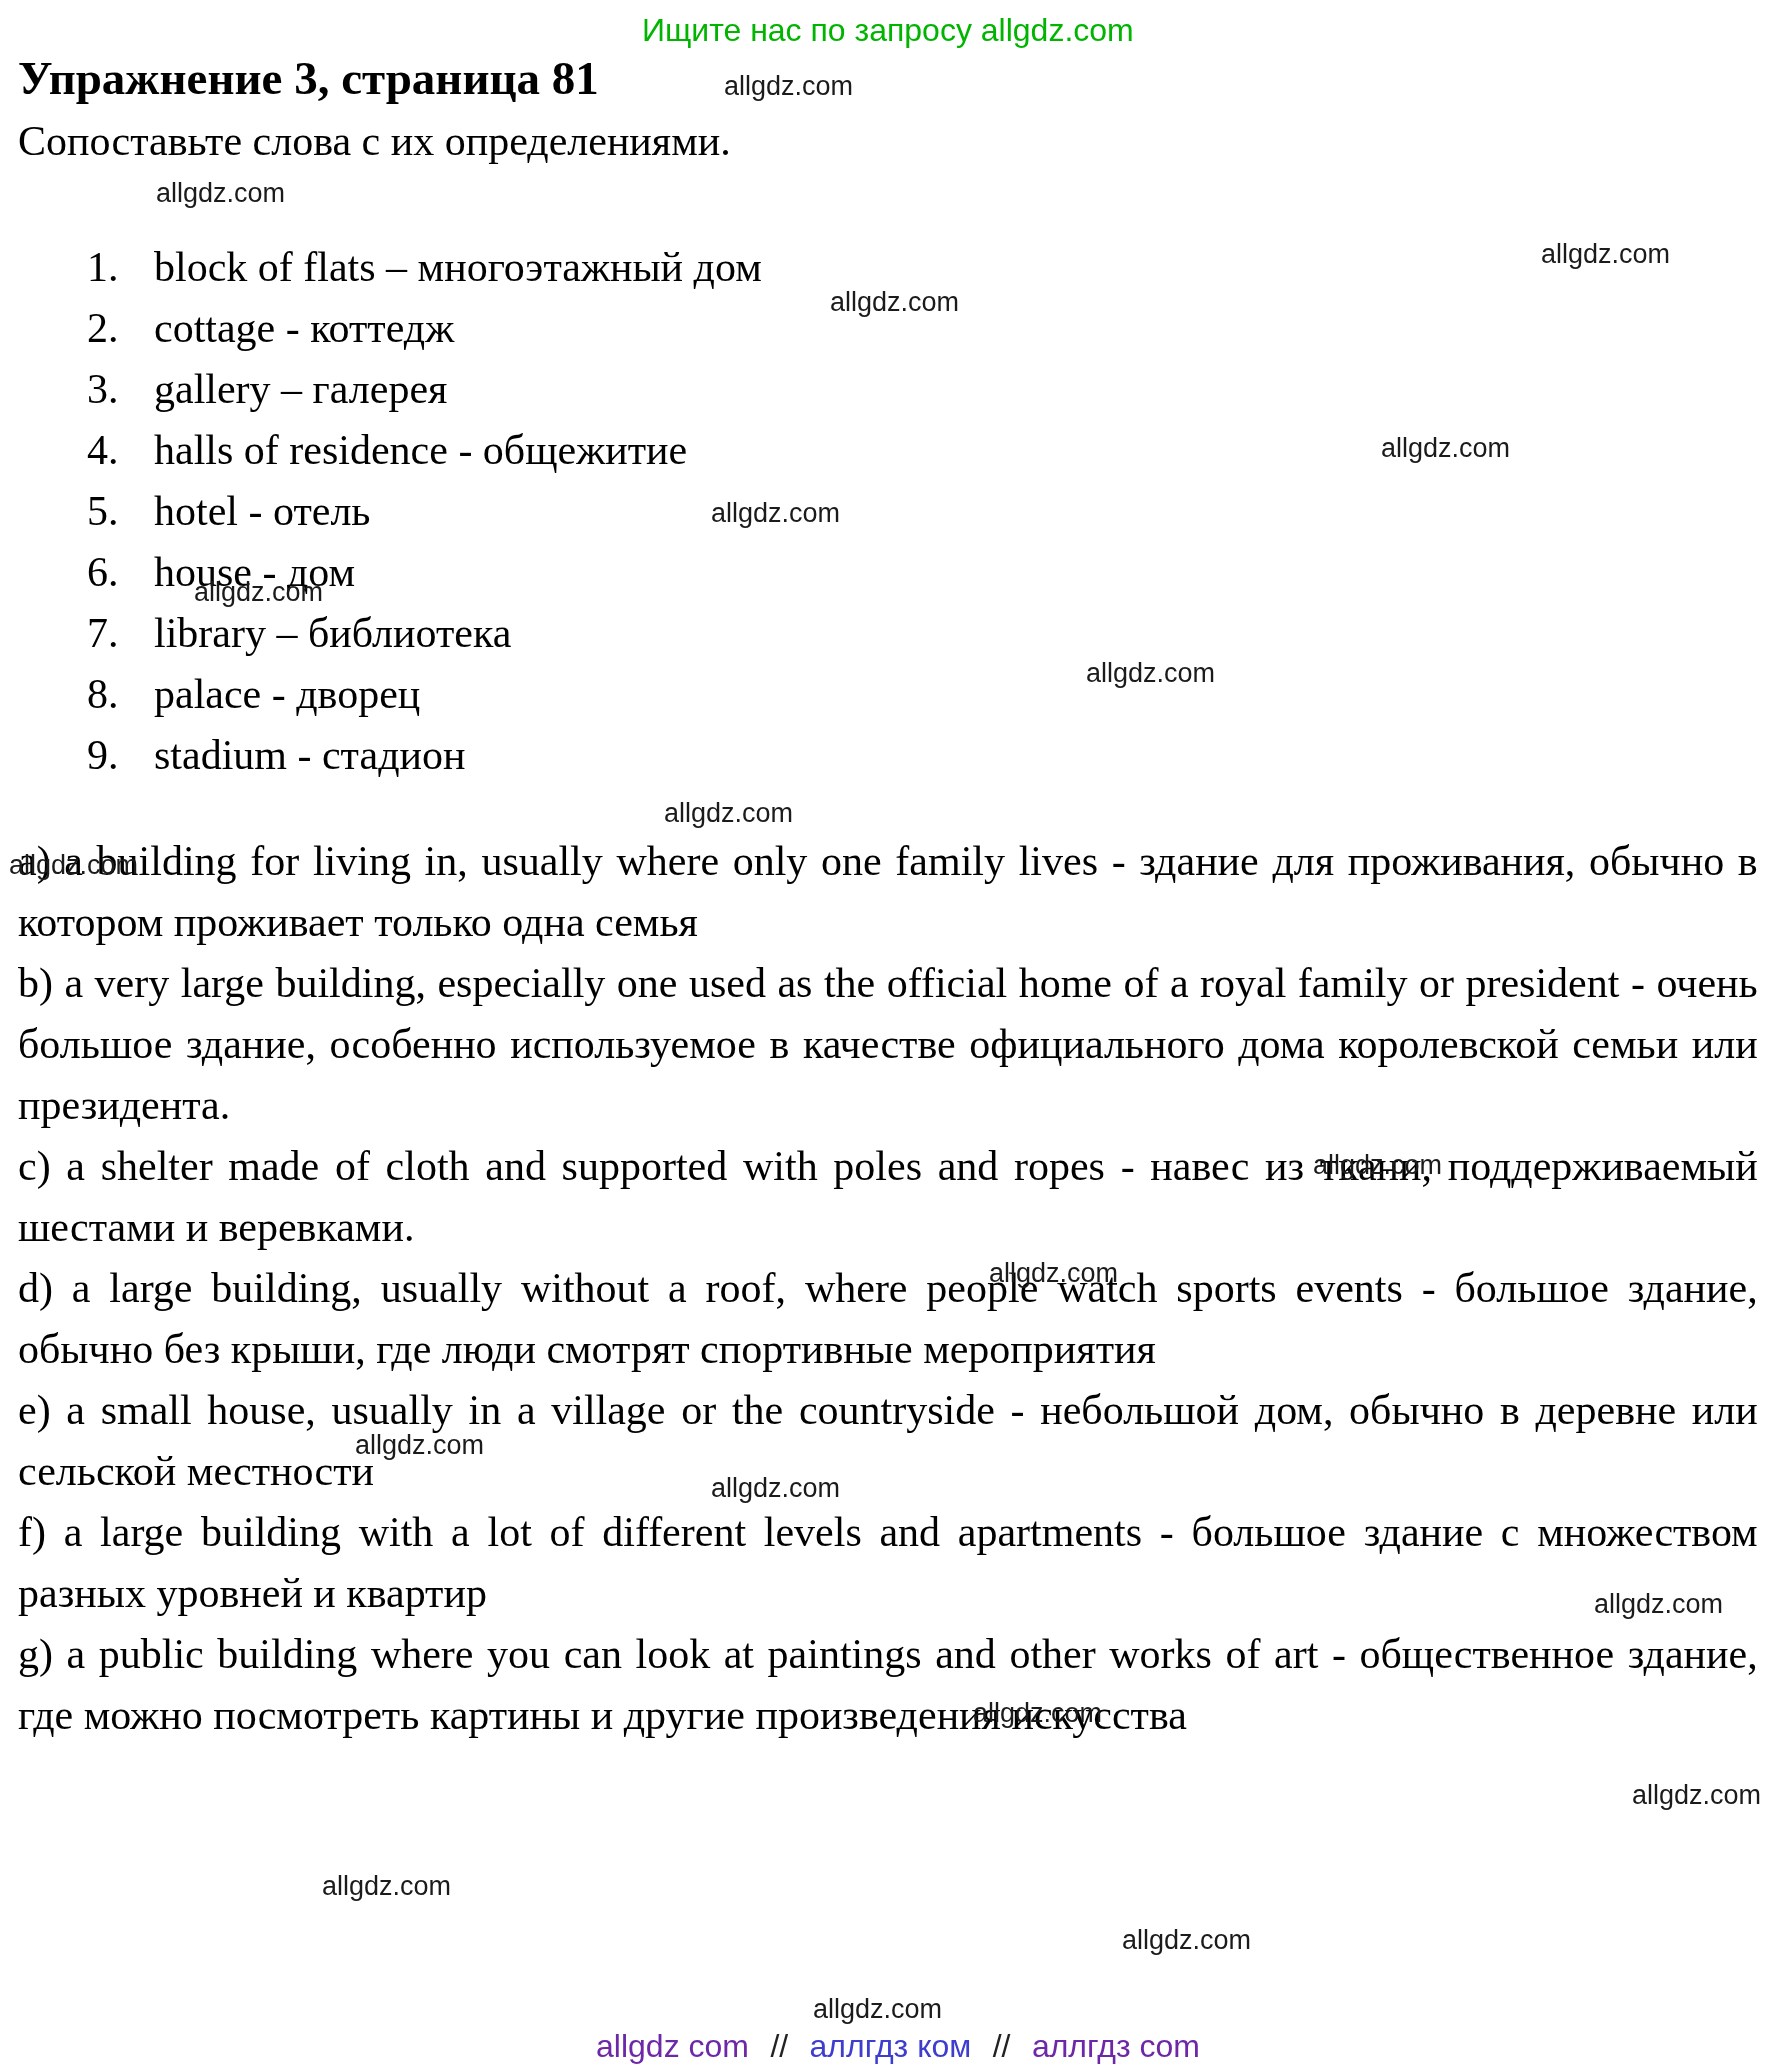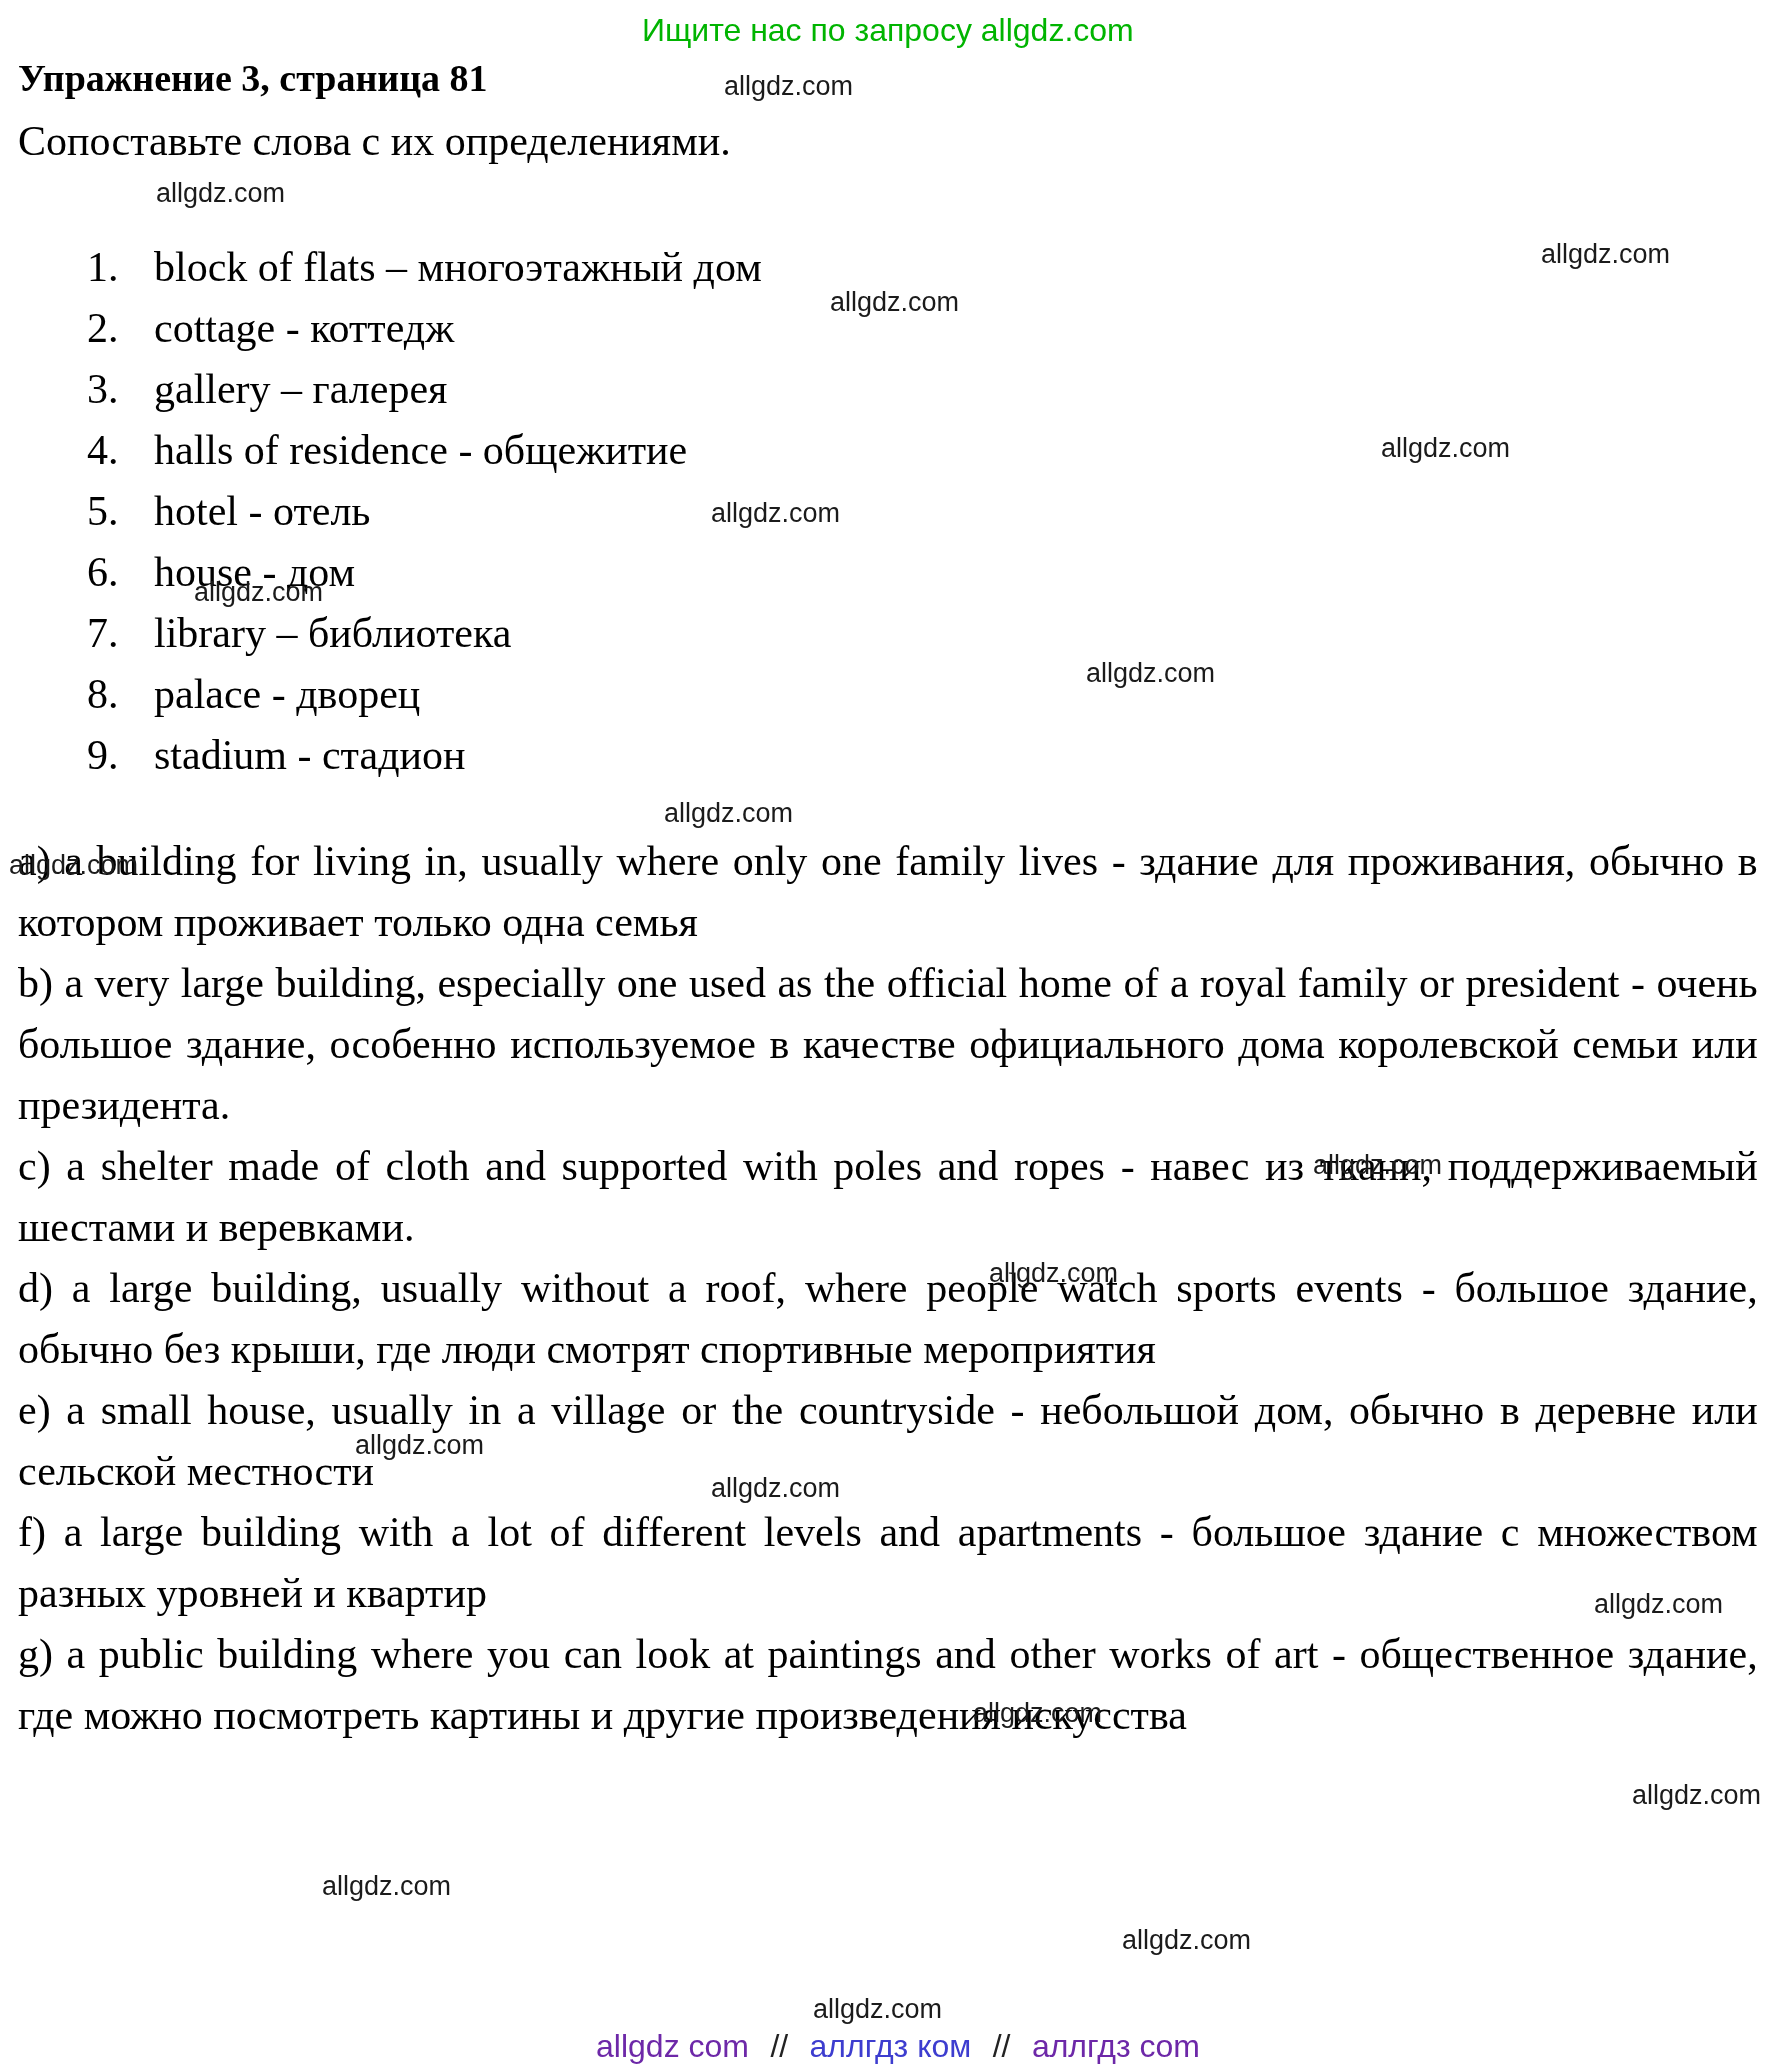--- a/index.html
+++ b/index.html
@@ -21,21 +21,21 @@
     }
     .promo {
       text-align: center;
       font-family: "Liberation Sans", "DejaVu Sans", sans-serif;
       font-size: 32px;
       line-height: 39px;
       color: var(--promo-green, #00b400);
     }
     .title {
       margin: 0;
-      font-size: 38px;
+      font-size: 47px;
       font-weight: bold;
       line-height: 57px;
     }
     .subtitle {
       margin-top: 7.1px;
       font-size: 42px;
       line-height: 55px;
     }
     .word-list {
       margin: 68px 0 0 69px;

